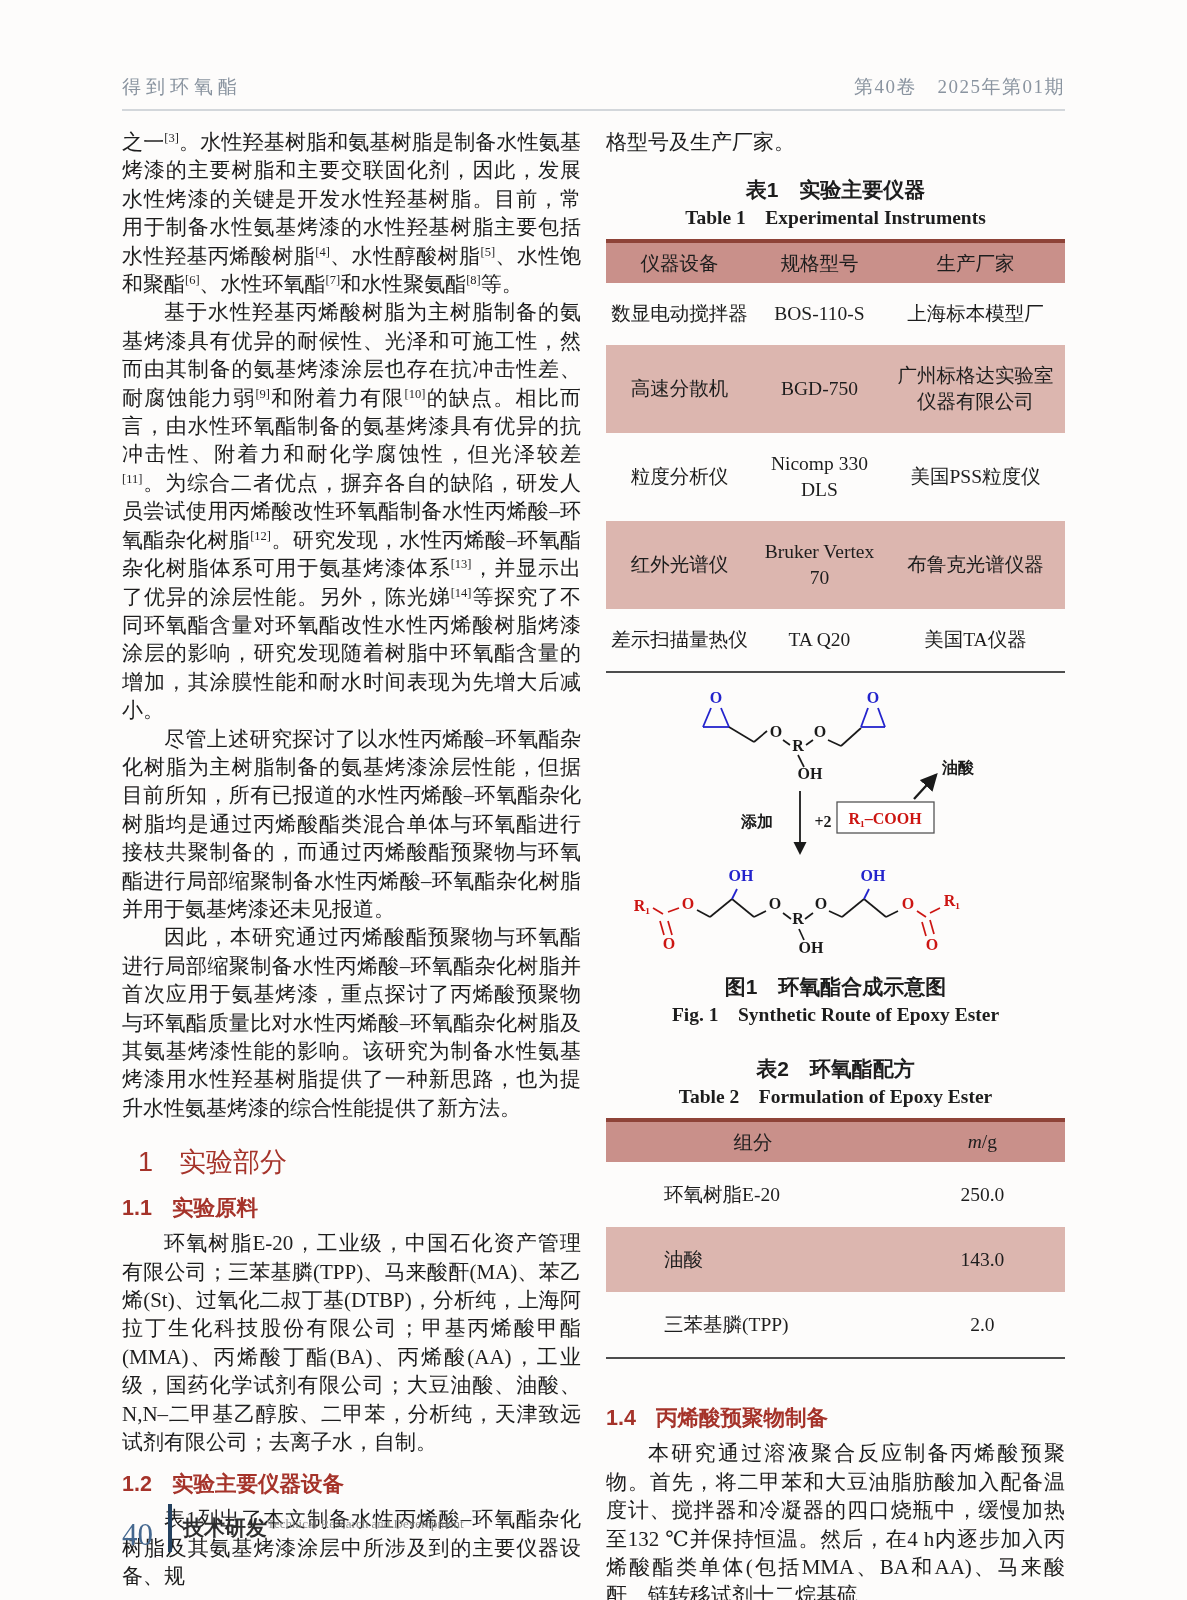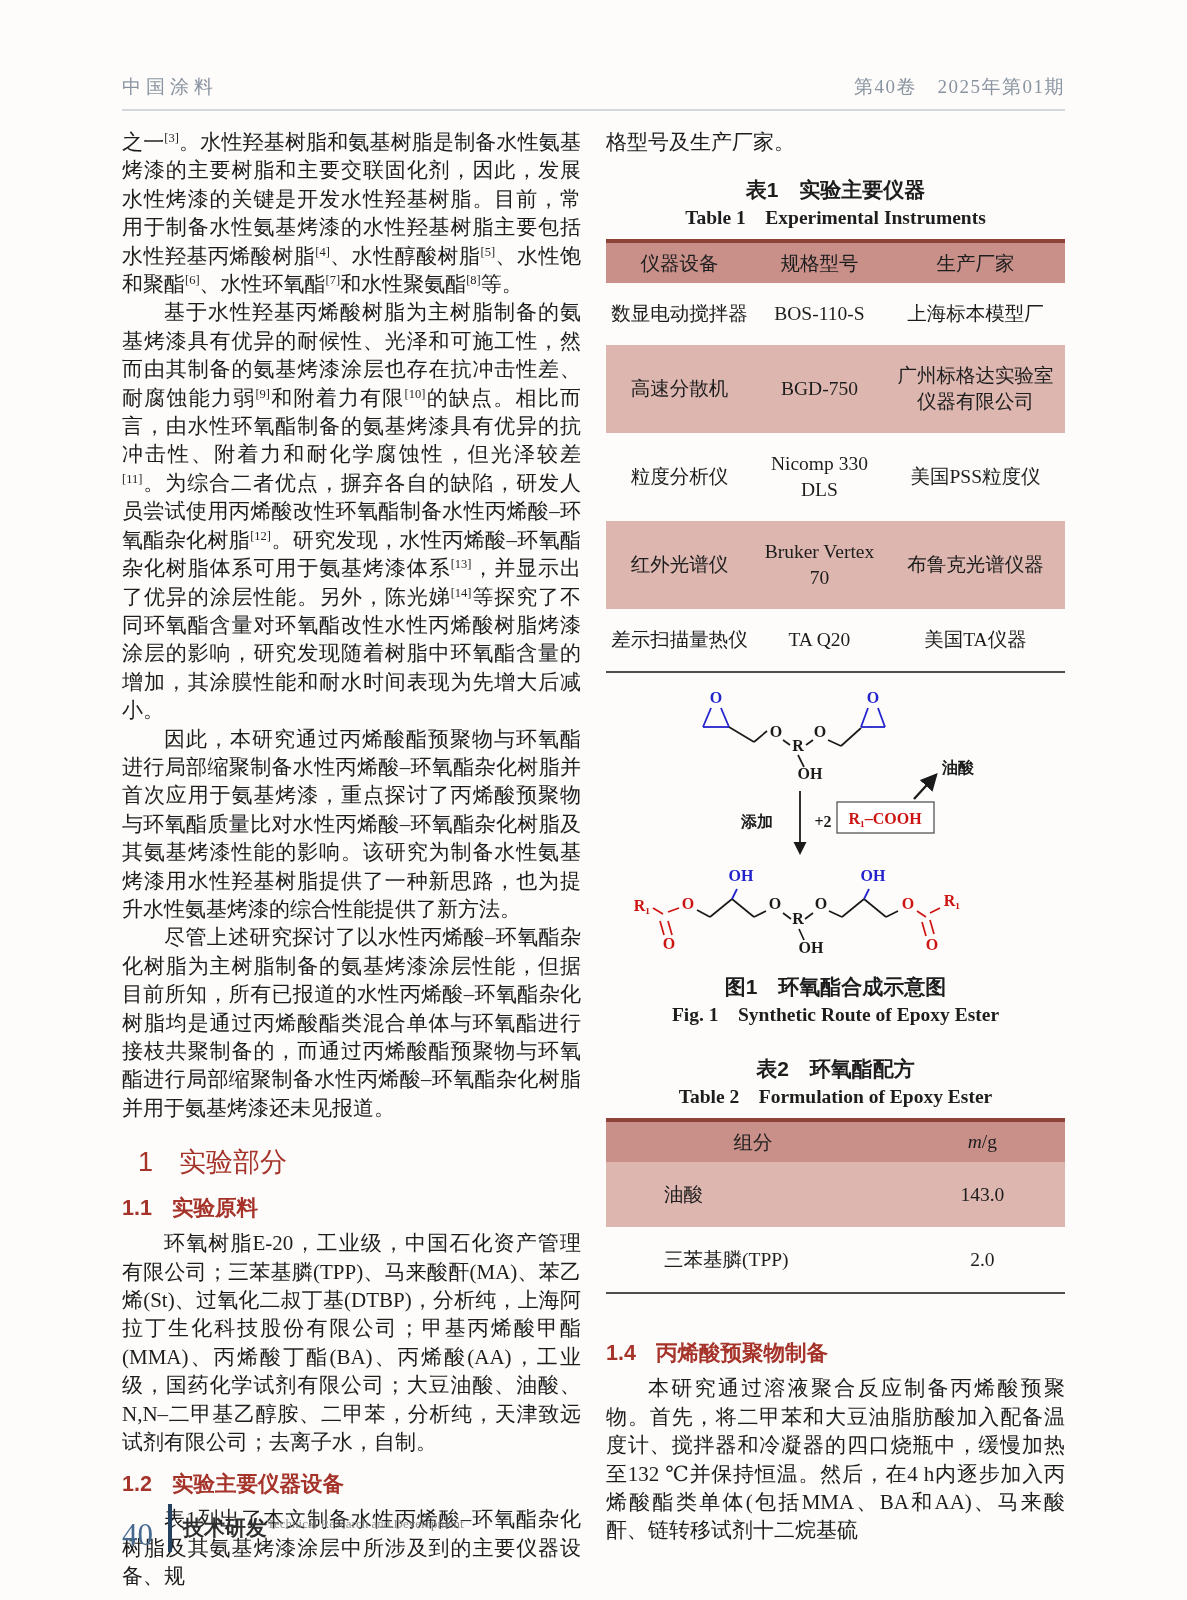--- a/index.html
+++ b/index.html
@@ -53,31 +53,31 @@
   .fzh{font-family:"Liberation Sans","DejaVu Sans",sans-serif;font-weight:bold;font-size:21px;
        color:#2e2e2e;line-height:26px;}
   .fen{font-size:13px;color:#8c8c8c;line-height:18px;}
 </style>
 </head>
 <body>
 
 <div class="page">
 
   <div class="pagehead">
-    <span class="jname">中国涂料</span>
+    <span class="jname">得到环氧酯</span>
     <span class="jissue">第40卷　2025年第01期</span>
   </div>
 
   <div class="cols">
 
     <div class="col">
       <p class="body noind">之一<sup>[3]</sup>。水性羟基树脂和氨基树脂是制备水性氨基烤漆的主要树脂和主要交联固化剂，因此，发展水性烤漆的关键是开发水性羟基树脂。目前，常用于制备水性氨基烤漆的水性羟基树脂主要包括水性羟基丙烯酸树脂<sup>[4]</sup>、水性醇酸树脂<sup>[5]</sup>、水性饱和聚酯<sup>[6]</sup>、水性环氧酯<sup>[7]</sup>和水性聚氨酯<sup>[8]</sup>等。</p>
       <p class="body ind">基于水性羟基丙烯酸树脂为主树脂制备的氨基烤漆具有优异的耐候性、光泽和可施工性，然而由其制备的氨基烤漆涂层也存在抗冲击性差、耐腐蚀能力弱<sup>[9]</sup>和附着力有限<sup>[10]</sup>的缺点。相比而言，由水性环氧酯制备的氨基烤漆具有优异的抗冲击性、附着力和耐化学腐蚀性，但光泽较差<sup>[11]</sup>。为综合二者优点，摒弃各自的缺陷，研发人员尝试使用丙烯酸改性环氧酯制备水性丙烯酸–环氧酯杂化树脂<sup>[12]</sup>。研究发现，水性丙烯酸–环氧酯杂化树脂体系可用于氨基烤漆体系<sup>[13]</sup>，并显示出了优异的涂层性能。另外，陈光娣<sup>[14]</sup>等探究了不同环氧酯含量对环氧酯改性水性丙烯酸树脂烤漆涂层的影响，研究发现随着树脂中环氧酯含量的增加，其涂膜性能和耐水时间表现为先增大后减小。</p>
+      <p class="body ind">尽管上述研究探讨了以水性丙烯酸–环氧酯杂化树脂为主树脂制备的氨基烤漆涂层性能，但据目前所知，所有已报道的水性丙烯酸–环氧酯杂化树脂均是通过丙烯酸酯类混合单体与环氧酯进行接枝共聚制备的，而通过丙烯酸酯预聚物与环氧酯进行局部缩聚制备水性丙烯酸–环氧酯杂化树脂并用于氨基烤漆还未见报道。</p>
       <p class="body ind">因此，本研究通过丙烯酸酯预聚物与环氧酯进行局部缩聚制备水性丙烯酸–环氧酯杂化树脂并首次应用于氨基烤漆，重点探讨了丙烯酸预聚物与环氧酯质量比对水性丙烯酸–环氧酯杂化树脂及其氨基烤漆性能的影响。该研究为制备水性氨基烤漆用水性羟基树脂提供了一种新思路，也为提升水性氨基烤漆的综合性能提供了新方法。</p>
-      <p class="body ind">尽管上述研究探讨了以水性丙烯酸–环氧酯杂化树脂为主树脂制备的氨基烤漆涂层性能，但据目前所知，所有已报道的水性丙烯酸–环氧酯杂化树脂均是通过丙烯酸酯类混合单体与环氧酯进行接枝共聚制备的，而通过丙烯酸酯预聚物与环氧酯进行局部缩聚制备水性丙烯酸–环氧酯杂化树脂并用于氨基烤漆还未见报道。</p>
 
       <h2 class="sec1"><span class="num">1</span><span>实验部分</span></h2>
 
       <h3 class="sec2"><span class="num">1.1</span><span>实验原料</span></h3>
       <p class="body ind">环氧树脂E-20，工业级，中国石化资产管理有限公司；三苯基膦(TPP)、马来酸酐(MA)、苯乙烯(St)、过氧化二叔丁基(DTBP)，分析纯，上海阿拉丁生化科技股份有限公司；甲基丙烯酸甲酯(MMA)、丙烯酸丁酯(BA)、丙烯酸(AA)，工业级，国药化学试剂有限公司；大豆油酸、油酸、N,N–二甲基乙醇胺、二甲苯，分析纯，天津致远试剂有限公司；去离子水，自制。</p>
 
       <h3 class="sec2"><span class="num">1.2</span><span>实验主要仪器设备</span></h3>
       <p class="body ind">表1列出了本文制备水性丙烯酸–环氧酯杂化树脂及其氨基烤漆涂层中所涉及到的主要仪器设备、规</p>
     </div>
 
@@ -231,20 +231,24 @@
             <col style="width:64%">
             <col style="width:36%">
           </colgroup>
         <thead>
           <tr>
             <th>组分</th>
             <th><i>m</i><span>/g</span></th>
           </tr>
         </thead>
         <tbody>
+          <tr>
+            <td class="c1">环氧树脂E-20</td>
+            <td>250.0</td>
+          </tr>
           <tr class="alt">
             <td class="c1">油酸</td>
             <td>143.0</td>
           </tr>
           <tr>
             <td class="c1">三苯基膦(TPP)</td>
             <td>2.0</td>
           </tr>
         </tbody>
       </table>

